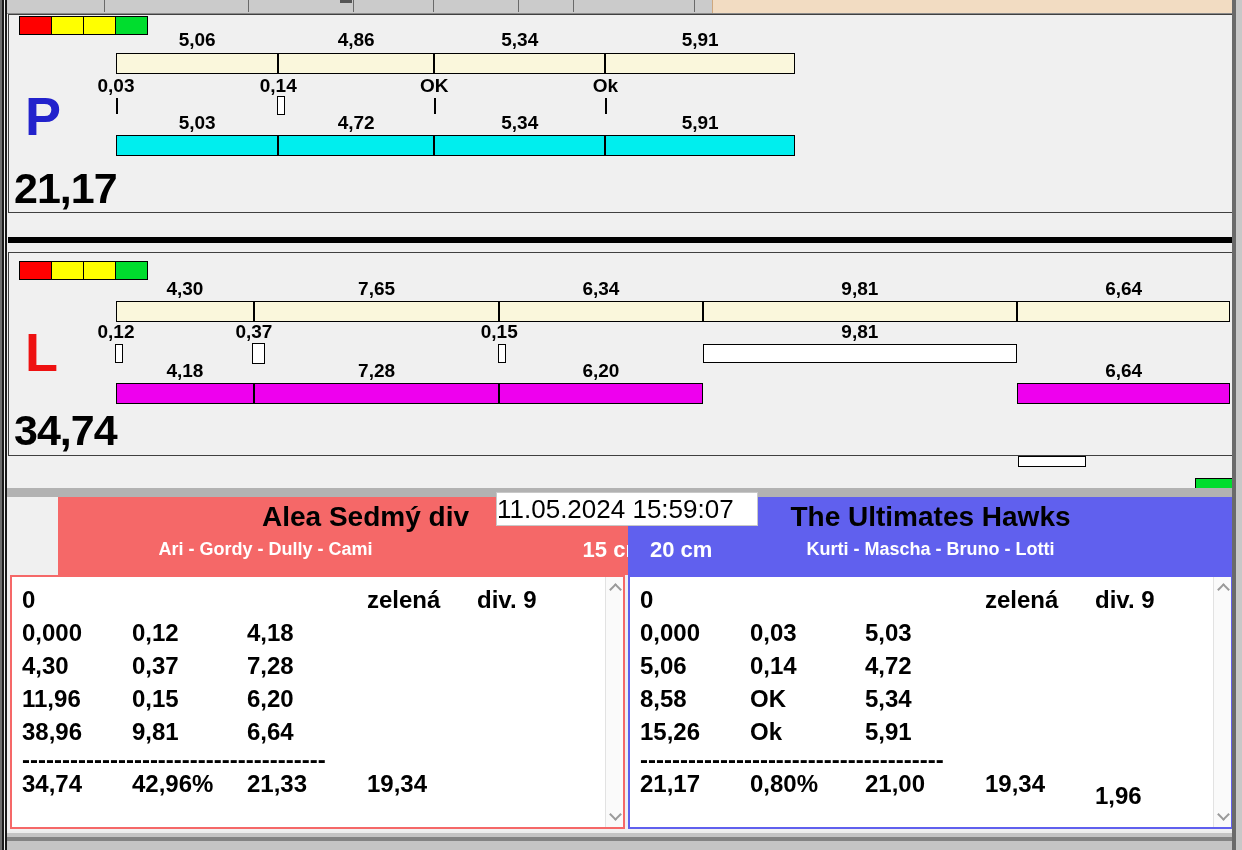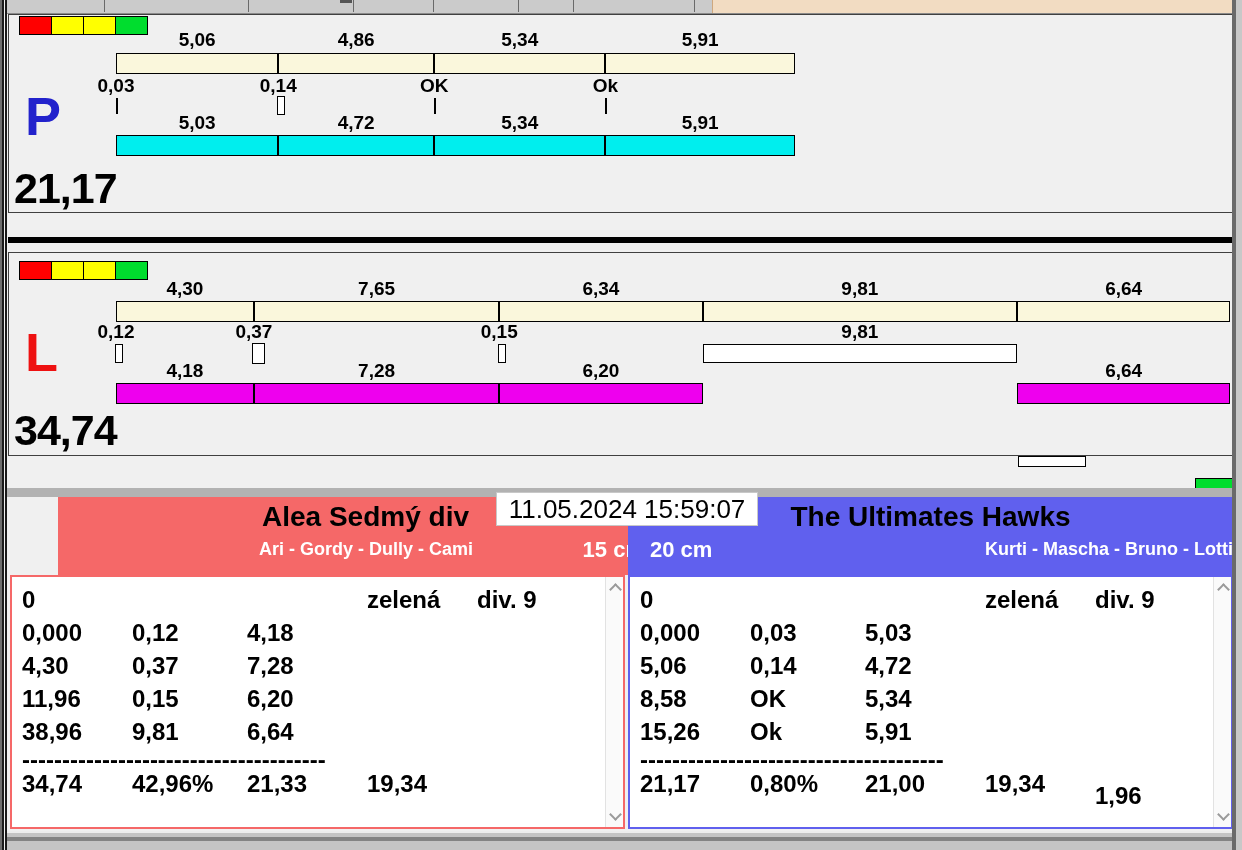--- a/index.html
+++ b/index.html
@@ -46,27 +46,27 @@
   #total-l{left:5px;top:156px;}
   .thick-bar{left:8px;top:237px;width:1229px;height:6px;background:#000;}
   .white-mini{left:1018px;top:456px;width:66px;height:9px;background:#fff;border:1px solid #000;}
   .green-mini{left:1195px;top:478px;width:36px;height:11px;border:1px solid #000;}
   .gray-strip{left:0;top:488px;width:1242px;height:9px;background:#b2b2b2;}
   
   .team-header{top:497px;height:78px;color:#000;}
   #team-left{left:10px;width:615px;margin-left:48px;}
   #team-right{left:628px;width:605px;}
   .team-name{position:absolute;left:0;right:0;top:4px;text-align:center;font-size:28px;font-weight:bold;}
-  .team-players{position:absolute;left:0;right:0;top:42px;text-align:right;font-size:18px;font-weight:bold;color:#fff;}
+  .team-players{position:absolute;left:0;right:0;top:42px;text-align:center;font-size:18px;font-weight:bold;color:#fff;}
   #team-left .team-players{right:200px;}
   .team-distance{position:absolute;top:40px;font-size:22px;font-weight:bold;color:#fff;}
   #team-left .team-distance{right:28px;}
   #team-right .team-distance{left:22px;}
   .timestamp-box{left:496px;top:492px;width:260px;height:32px;background:#fff;border:1px solid #c8c8c8;
-    font-size:26px;color:#000;text-align:center;line-height:32px;white-space:nowrap;z-index:5;}
+    font-size:26px;color:#000;line-height:32px;white-space:nowrap;z-index:5;}
   
   .textarea{top:575px;height:254px;background:#fff;box-sizing:border-box;}
   #table-left{left:10px;width:615px;border:2px solid #f56868;}
   #table-right{left:628px;width:605px;border:2px solid #6060ee;}
   .tcell{position:absolute;font-size:24px;font-weight:bold;color:#000;white-space:nowrap;line-height:1.1;}
   .scrollbar{position:absolute;right:0;top:0;width:17px;height:100%;background:#fafafa;border-left:1px solid #e2e2e2;}
   .chev{position:absolute;left:5px;width:7px;height:7px;border-left:2px solid #9a9a9a;border-top:2px solid #9a9a9a;}
   .chev.up{top:8px;transform:rotate(45deg);}
   .chev.down{bottom:8px;transform:rotate(225deg);}
   

